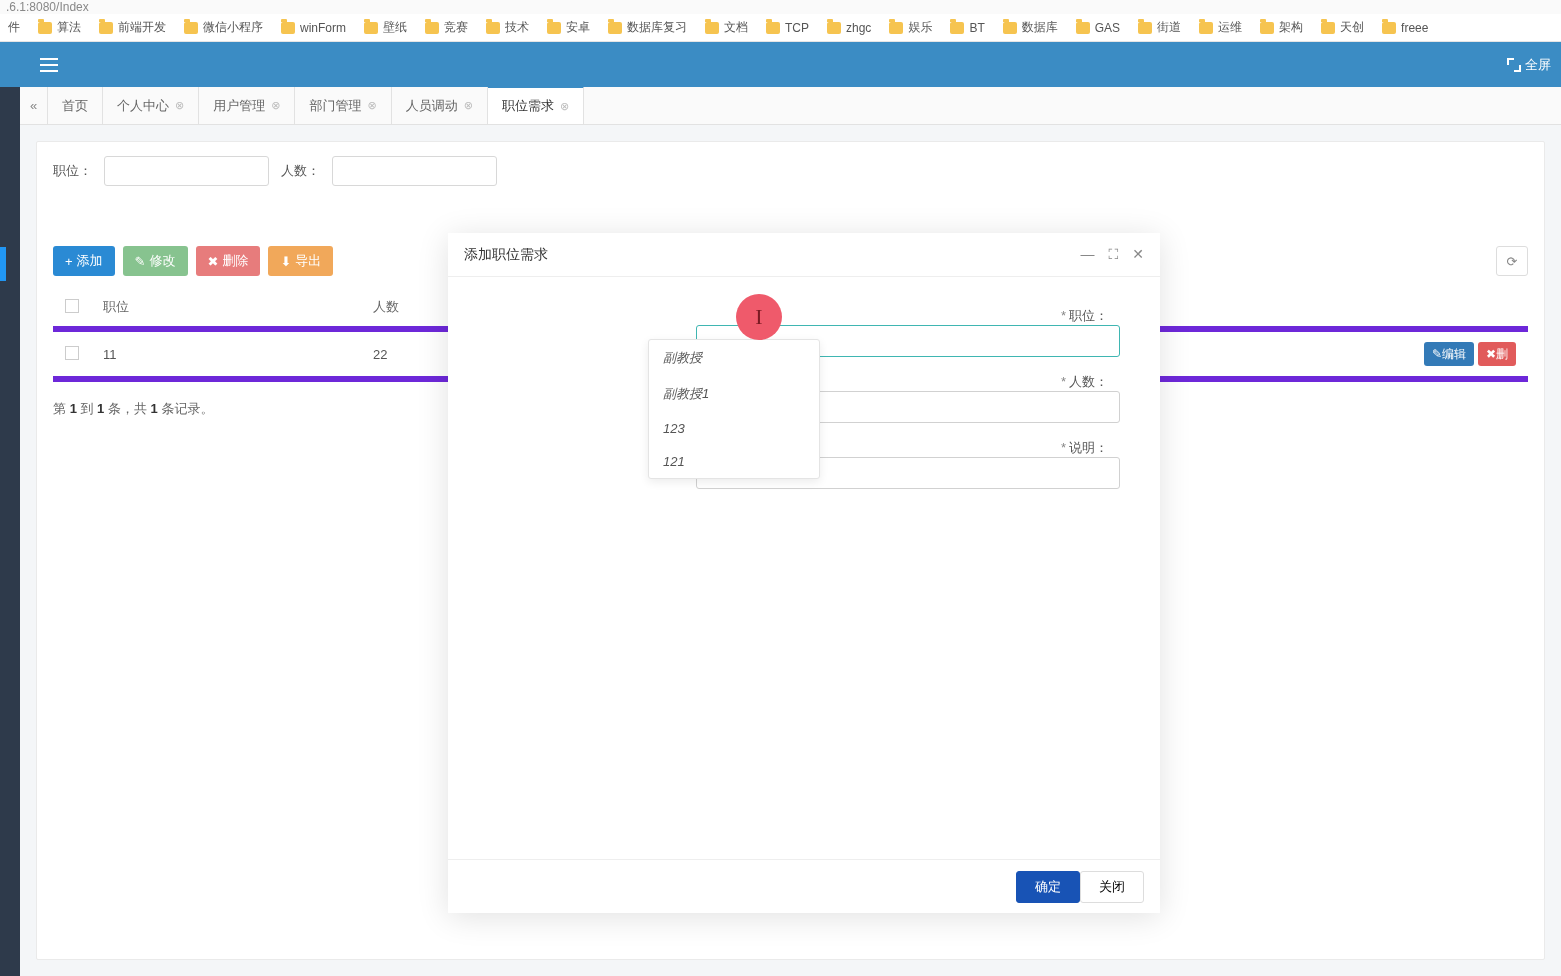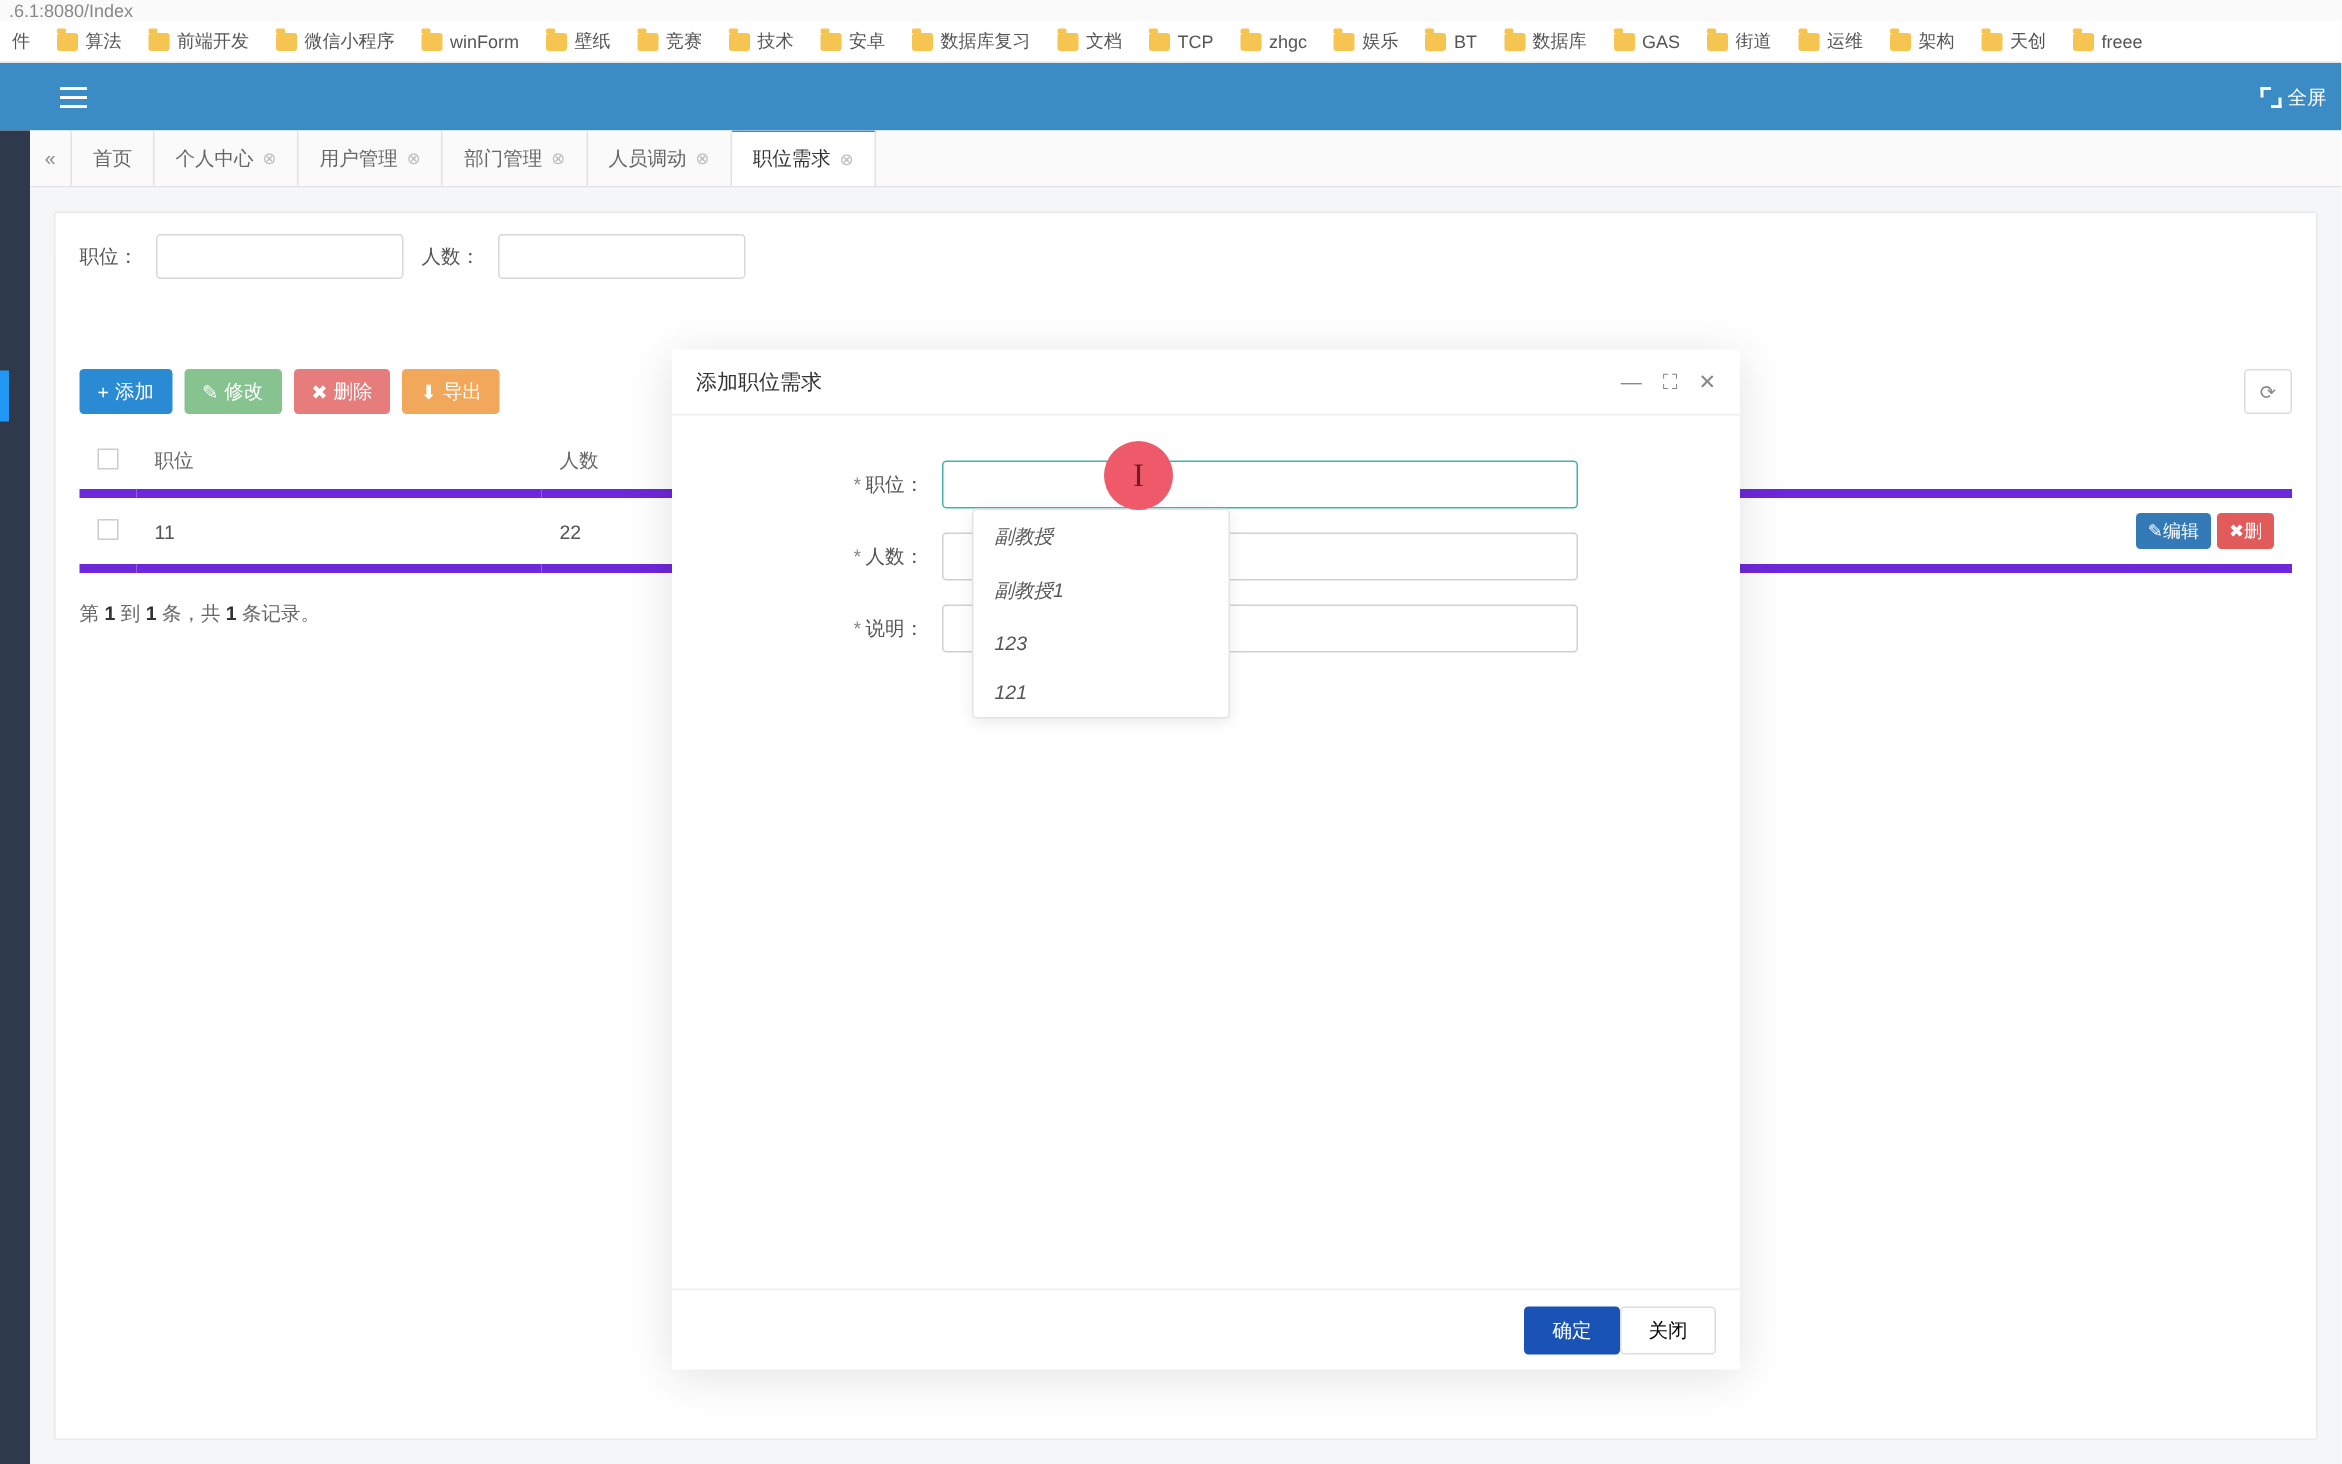--- a/index.html
+++ b/index.html
@@ -322,22 +322,23 @@
   cursor: pointer;
   font-size: 14px;
 }
 .modal-body {
   flex: 1;
   padding: 30px 40px;
   position: relative;
 }
 .form-row {
   display: flex;
-  align-items: center;
+  align-items: flex-end;
   margin-bottom: 16px;
+  flex-direction: column;
 }
 .form-label {
   width: 140px;
   text-align: right;
   padding-right: 12px;
   font-size: 13px;
   color: #555;
 }
 .req { color: #888; margin-right: 3px; }
 .form-input {

